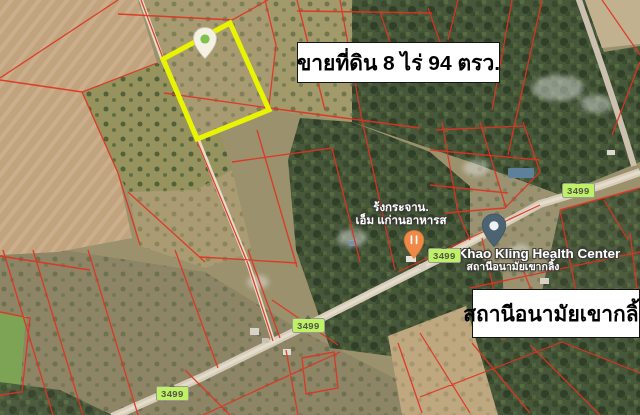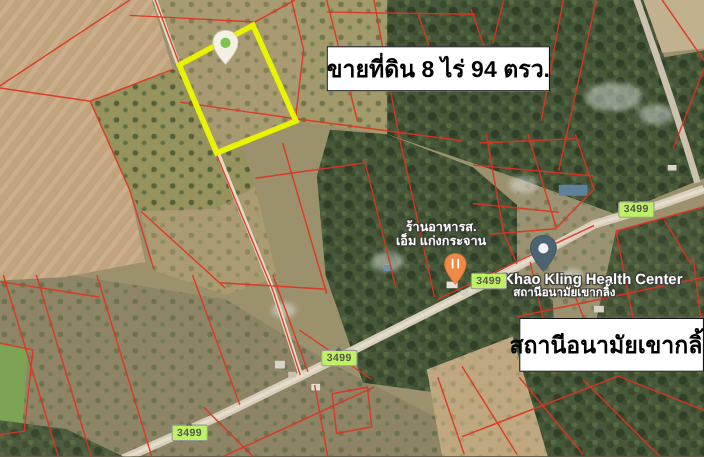--- a/index.html
+++ b/index.html
@@ -207,22 +207,22 @@
       </g>
     </g>
 
     <g>
       <path d="M494,214c-7,0-11.8,4.9-11.8,11.4c0,8.6,11.8,21.2,11.8,21.2s11.8,-12.6,11.8,-21.2 c0,-6.5-4.8,-11.4-11.8,-11.4z" fill="#4b6373" stroke="#3c5160" stroke-width=".8"></path>
       <circle cx="494" cy="225.8" r="4.6" fill="#eef2f3"></circle>
     </g>
   </svg>
 
   <div class="maplabel" style="left:326px;top:201px;width:150px;font-size:11.5px;">
-    <span>ร้านอาหารส.</span>
-    <span class="l2">เอ็ม แก่งกระจาน</span>
+    <span>ร้งกระจาน.</span>
+    <span class="l2">เอ็ม แก่านอาหารส</span>
   </div>
 
   <div class="maplabel" style="left:429px;top:247px;width:220px;font-size:13.5px;">Khao Kling Health Center</div>
 
   <div class="maplabel" style="left:453px;top:261px;width:120px;font-size:10.5px;">สถานีอนามัยเขากลิ้ง</div>
 
   <span class="badge" style="left:428px;top:248px;">3499</span>
   <span class="badge" style="left:292px;top:318px;">3499</span>
   <span class="badge" style="left:156px;top:386px;">3499</span>
   <span class="badge" style="left:562px;top:183px;">3499</span>

